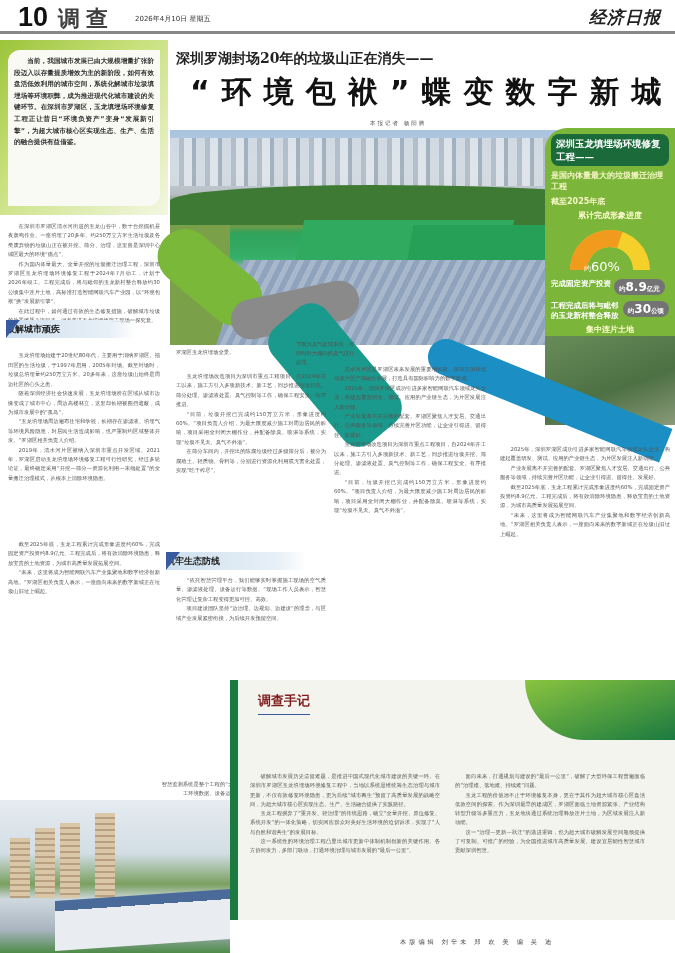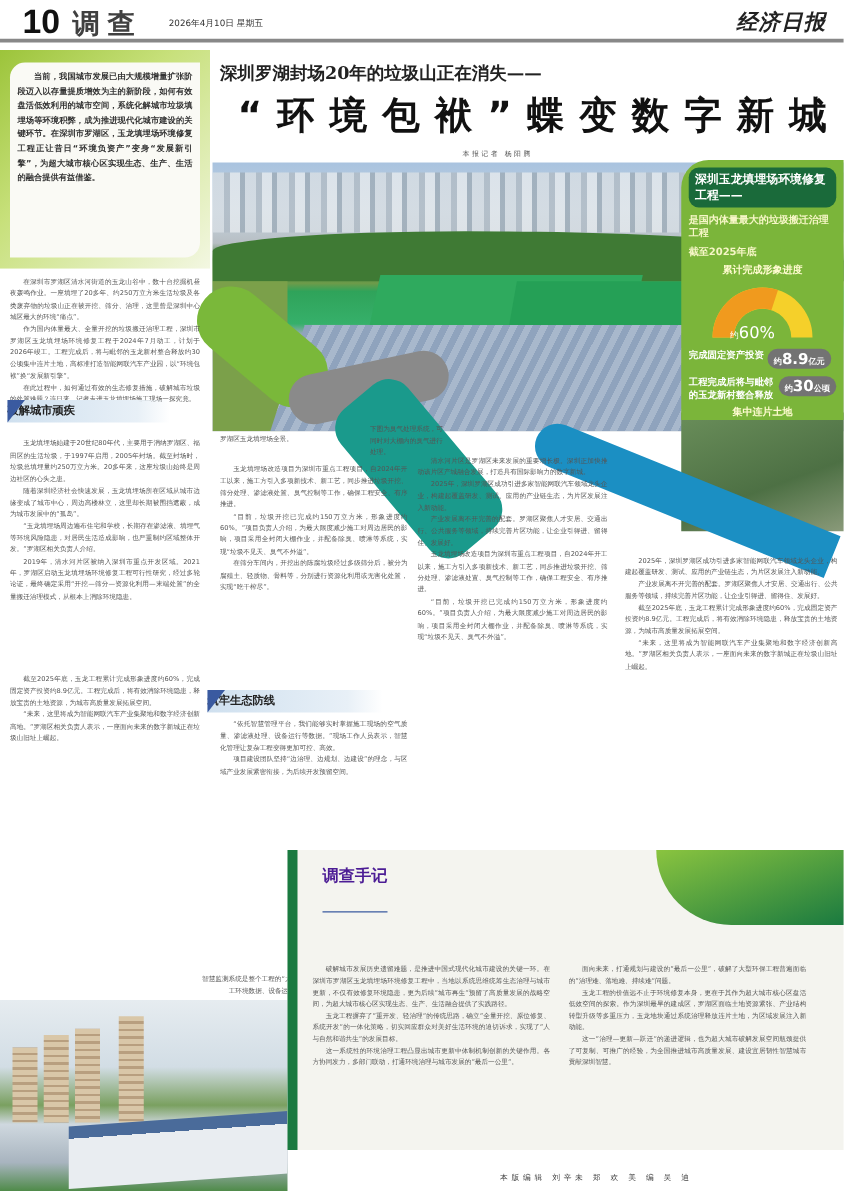--- a/index.html
+++ b/index.html
@@ -55,21 +55,21 @@
 
   .caption { position: absolute; font-size: 5.3px; line-height: 9px; color: #555; }
 
   .bottom-photo { position: absolute; left: 0; top: 800px; width: 230px; height: 153px; background: linear-gradient(180deg, #e6ecf0 0%, #d2dde5 35%, #7aa060 55%, #cfd8df 65%, #a8b4bf 85%, #4e8a48 100%); overflow: hidden; }
   .bp-tower { position: absolute; bottom: 55px; width: 20px; background: repeating-linear-gradient(180deg, #d9c7a8 0 4px, #b89f7f 4px 6px); }
   .bp-building { position: absolute; left: 55px; bottom: 8px; width: 175px; height: 50px; background: linear-gradient(180deg, #4a6b9a 0 20%, #e9edf1 20% 100%); transform: skewY(-4deg); }
 
   .memo { position: absolute; left: 230px; top: 680px; width: 445px; height: 240px; background: #f4f4ef; }
   .memo-bar { position: absolute; left: 0; top: 0; width: 8px; height: 240px; background: #1a7a40; }
   .memo-swoosh { position: absolute; right: 0; top: 0; width: 150px; height: 60px; background: linear-gradient(160deg, #8ac43f, #1a7a40); border-radius: 0 0 0 120px; }
-  .memo-label { position: absolute; left: 28px; top: 12px; font-family: "DejaVu Serif", serif; font-size: 13px; color: #4c1d95; font-weight: bold; border-bottom: 1px solid #3a5aa0; padding-bottom: 19px; }
+  .memo-label { position: absolute; left: 28px; top: 12px; font-family: "DejaVu Serif", serif; font-size: 13px; color: #7f1d1d; font-weight: bold; border-bottom: 1px solid #3a5aa0; padding-bottom: 4px; }
   .memo-title { position: absolute; left: 40px; top: 40px; font-weight: bold; font-size: 23px; color: #111; letter-spacing: 1px; }
   .memo-col { position: absolute; top: 92px; width: 190px; height: 140px; font-family: "DejaVu Serif", serif; font-size: 5.3px; line-height: 9.3px; color: #555; text-indent: 2em; text-align: justify; overflow: hidden; }
 
   .editors { position: absolute; left: 400px; top: 938px; font-family: "DejaVu Serif", serif; font-size: 6.2px; letter-spacing: 3px; color: #444; }
 </style>
 </head>
 <body>
 
 <div class="masthead">
   <span class="page-num">10</span>

